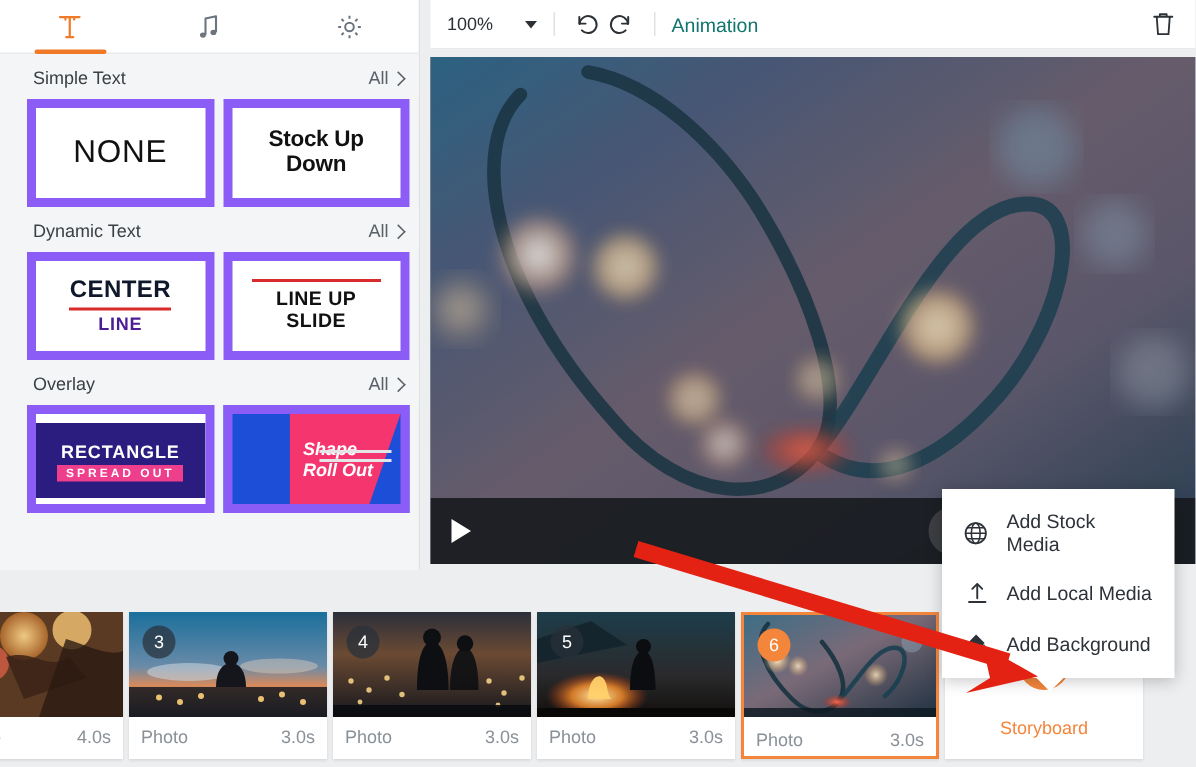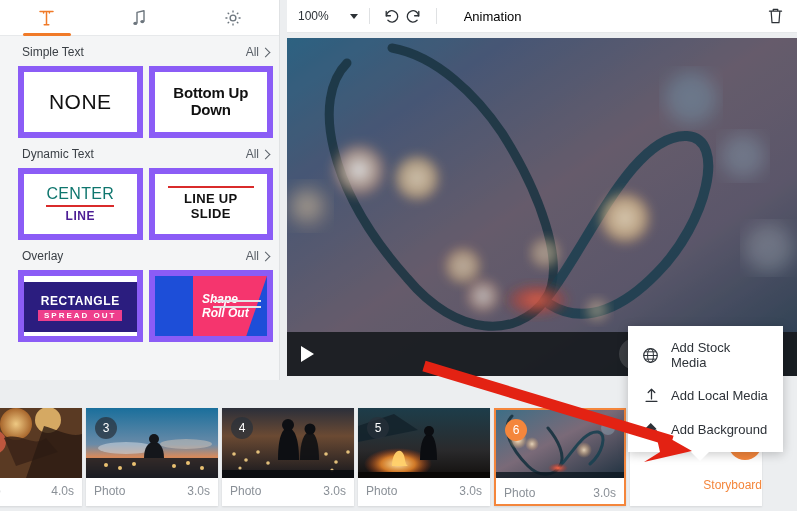--- a/index.html
+++ b/index.html
@@ -46,21 +46,21 @@
   .card-row { display: flex; gap: 6px; padding: 0 6px; }
   .card {
     width: 130px; height: 72px; background: #fff;
     display: flex; align-items: center; justify-content: center;
     overflow: hidden; position: relative; cursor: pointer;
     border: 6px solid #8b5cf6;
   }
   .card-none { font-size: 21px; letter-spacing: .5px; color: #111; font-weight: 400; }
   .card-bud { font-size: 15px; font-weight: bold; color: #111; text-align:center; line-height: 1.12; letter-spacing:-0.2px;}
   .card-center { text-align: center; }
-  .card-center .big { font-size: 16px; font-weight: normal; color:#0f766e; letter-spacing: .3px;}
+  .card-center .big { font-size: 16px; font-weight: bold; color:#0f172a; letter-spacing: .3px;}
   .card-center .redline { height: 2px; background: #d92b2b; margin: 2px 0 2px 0; }
   .card-center .sub { font-size: 12px; font-weight: bold; color:#4c1d95; letter-spacing: .5px;}
   .card-lineup { text-align: center; }
   .card-lineup .redline { height: 2px; background: #d92b2b; margin-bottom: 4px; width: 86px; margin-left:auto; margin-right:auto;}
   .card-lineup .t { font-size: 13px; font-weight: bold; color:#111; line-height: 1.15; letter-spacing:.3px;}
 
   .card-rect { background:#fff; align-items: flex-end; justify-content: flex-start; padding: 0; }
   .rect-bar { width: 100%; height: 50px; background:#2b1d7f; display:flex; flex-direction:column;
               align-items:center; justify-content:center; margin-bottom: 4px;}
   .rect-bar .l1 { font-size: 12px; font-weight: bold; color:#fff; letter-spacing:.6px;}
@@ -77,21 +77,21 @@
   
   .toolbar {
     position: absolute; left: 287px; top: 0; width: 510px; height: 33px;
     background: #fff; display: flex; align-items: center; padding: 0 11px;
     border-bottom: 1px solid #e6e8ea;
   }
   .zoomsel { display:flex; align-items:center; gap:21px; font-size: 12px; color:#2c3136; cursor:pointer;}
   .caret { width:0;height:0;border-left:4px solid transparent;border-right:4px solid transparent;border-top:5px solid #2c3136;}
   .tb-sep { width:1px; height:16px; background:#dfe1e3; margin: 0 11px;}
   .tb-icon { width: 22px; height: 22px; display:flex;align-items:center;justify-content:center;cursor:pointer;}
-  .tb-label { font-size: 13px; color:#000000; margin-left: 16px;}
+  .tb-label { font-size: 13px; color:#0f766e; }
   .tb-spacer { flex: 1; }
 
   
   .preview {
     position: absolute; left: 287px; top: 38px; width: 510px; height: 338px;
     background: #1d2b36; overflow:hidden;
   }
   .preview-img { position:absolute; inset:0; overflow:hidden; }
   .player-bar {
     position:absolute; left:0; bottom:0; width:100%; height: 44px;
@@ -136,21 +136,21 @@
   .badge {
     position:absolute; left: 9px; top: 9px; width: 22px; height:22px; border-radius:50%;
     background: rgba(40,48,58,0.72); color:#fff; font-size: 12px;
     display:flex;align-items:center;justify-content:center;
   }
   .badge.orange { background:#f4863c; }
   .clip-meta { display:flex; align-items:center; justify-content: space-between; padding: 6px 8px; }
   .clip-meta span { font-size: 12px; color:#8a9097; }
   .add-cell {
     width: 132px; height: 98px; background:#fff; position:relative; flex:none;
-    display:flex; flex-direction: column; align-items:flex-end; justify-content:center;
+    display:flex; flex-direction: column; align-items:center; justify-content:center;
     box-shadow: 0 1px 2px rgba(0,0,0,.10);
   }
   .plus-btn {
     width: 34px; height:34px; border-radius:50%; background:#f4863c;
     display:flex;align-items:center;justify-content:center; cursor:pointer; margin-top: 4px;
   }
   .plus-btn::before, .plus-btn::after { content:""; position:absolute; background:#fff; border-radius:1px;}
   .plus-btn::before { width:16px; height:2.4px; }
   .plus-btn::after { width:2.4px; height:16px; }
   .sb-label { font-size: 12px; color:#f4863c; margin-top: 18px;}
@@ -196,21 +196,21 @@
           <span>All</span>
           <i class="chev"></i>
         </div>
       </div>
       <div class="card-row">
         <div class="card">
           <div class="card-none">NONE</div>
         </div>
         <div class="card">
           <div class="card-bud">
-            <div>Bottom Up</div>
+            <div>Stock Up</div>
             <div>Down</div>
           </div>
         </div>
       </div>
 
       <div class="section-head">
         <div class="section-title">Dynamic Text</div>
         <div class="section-all">
           <span>All</span>
           <i class="chev"></i>

